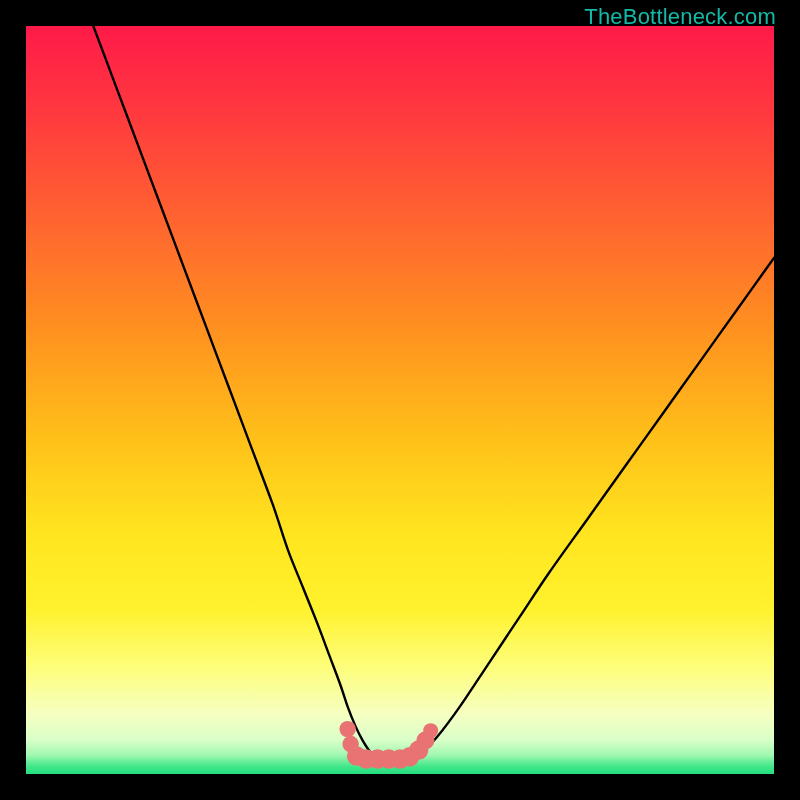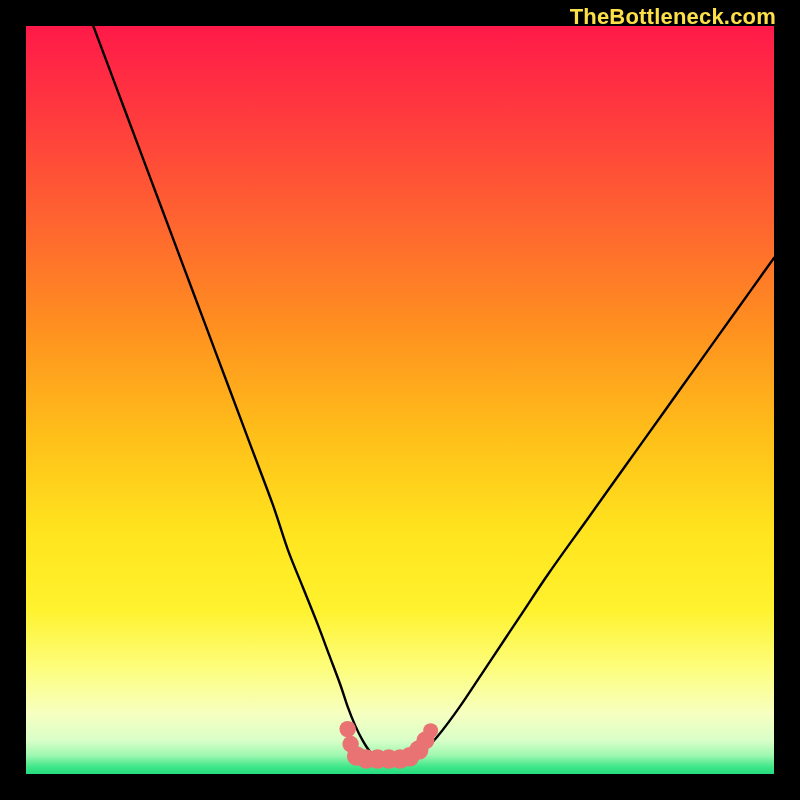--- a/index.html
+++ b/index.html
@@ -30,23 +30,23 @@
     inset: 0;
   }
   .curve-svg {
     position: absolute;
     inset: 0;
   }
   .watermark {
     position: absolute;
     top: 4px;
     right: 24px;
-    color: #fde047;
+    color: #14b8a6;
     font-size: 22px;
-    font-weight: 700;
+    font-weight: 400;
     letter-spacing: 0.2px;
     user-select: none;
   }
 </style>
 </head>
 <body>
 
 <div class="stage">
 
   <div class="plot-area">

